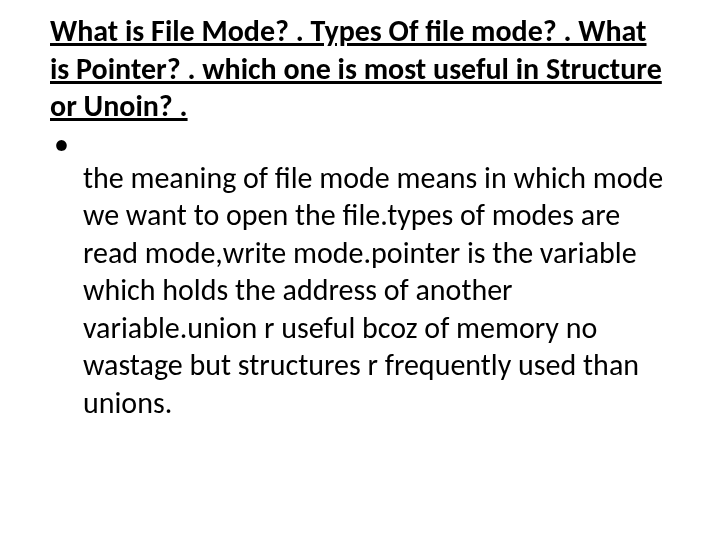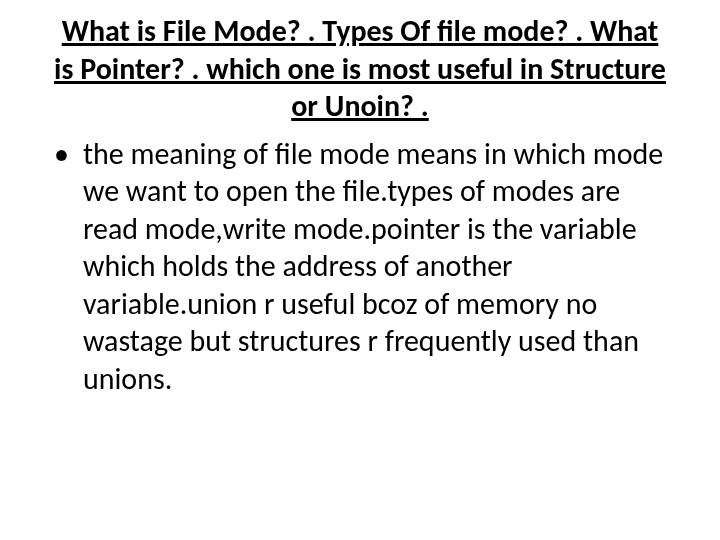--- a/index.html
+++ b/index.html
@@ -11,41 +11,41 @@
       width: 720px;
       height: 540px;
       background: #ffffff;
       font-family: Calibri, Arial, sans-serif;
       padding: 12px 50px 20px 50px;
     }
     .title {
       font-size: 30px;
       font-weight: bold;
       text-decoration: underline;
-      text-align: center;
       color: #000000;
       line-height: 1.25;
-      margin-bottom: 10px;
+      margin-bottom: 0;
     }
     .bullet-row {
       display: flex;
       align-items: flex-start;
     }
     .bullet {
       font-size: 30px;
       color: #000000;
       margin-right: 14px;
       margin-left: 4px;
       line-height: 1.25;
     }
     .body-text {
       font-size: 30px;
       color: #000000;
       line-height: 1.25;
       flex: 1;
+      margin-top: 34px;
     }
   </style>
 </head>
 <body>
 
 <div class="title">What is File Mode? . Types Of file mode? . What is Pointer? . which one is most useful in Structure or Unoin? .</div>
 
 <div class="bullet-row">
   <span class="bullet">•</span>
   <span class="body-text">the meaning of file mode means in which mode we want to open the file.types of modes are read mode,write mode.pointer is the variable which holds the address of another variable.union r useful bcoz of memory no wastage but structures r frequently used than unions.</span>

